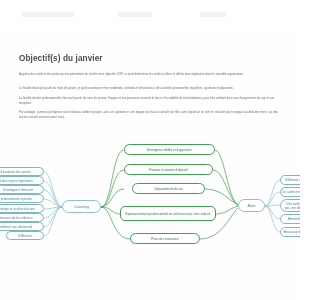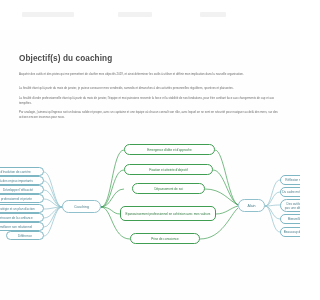--- a/index.html
+++ b/index.html
@@ -123,21 +123,21 @@
 <div id="page">
 
   <div class="header-band">
     <div class="header-ghost hg1"></div>
     <div class="header-ghost hg2"></div>
     <div class="header-ghost hg3"></div>
   </div>
 
   <div class="doc">
 
-    <div class="title">Objectif(s) du coaching</div>
+    <div class="title">Objectif(s) du janvier</div>
 
     <div class="para p1">Acquérir des outils et des pistes qui me permettent de clarifier mes objectifs 2019, et ainsi déterminer les outils à utiliser et définir mon implication dans la nouvelle organisation.</div>
     <div class="para p2">La finalité étant qu'à partir du mois de janvier, je puisse consacrer mes vendredis, samedis et dimanches à des activités personnelles régulières, sportives et plaisantes.</div>
     <div class="para p3">La finalité d'ordre professionnelle étant qu'à partir du mois de janvier, l'équipe et moi puissions ressentir la force et la stabilité de nos fondations, pour être confiant face aux changements de cap et aux tempêtes.</div>
     <div class="para p4">Par analogie, j'aimerai qu'Ingesco soit un bateau solide et propre, avec un capitaine et une équipe où chacun connaît son rôle, avec lequel on se sent en sécurité pour naviguer au delà des mers, sur des océans encore inconnus pour nous.</div>
 
   </div>
 
   <div class="map">
     <svg width="300" height="300" viewBox="0 0 300 300" fill="none">

